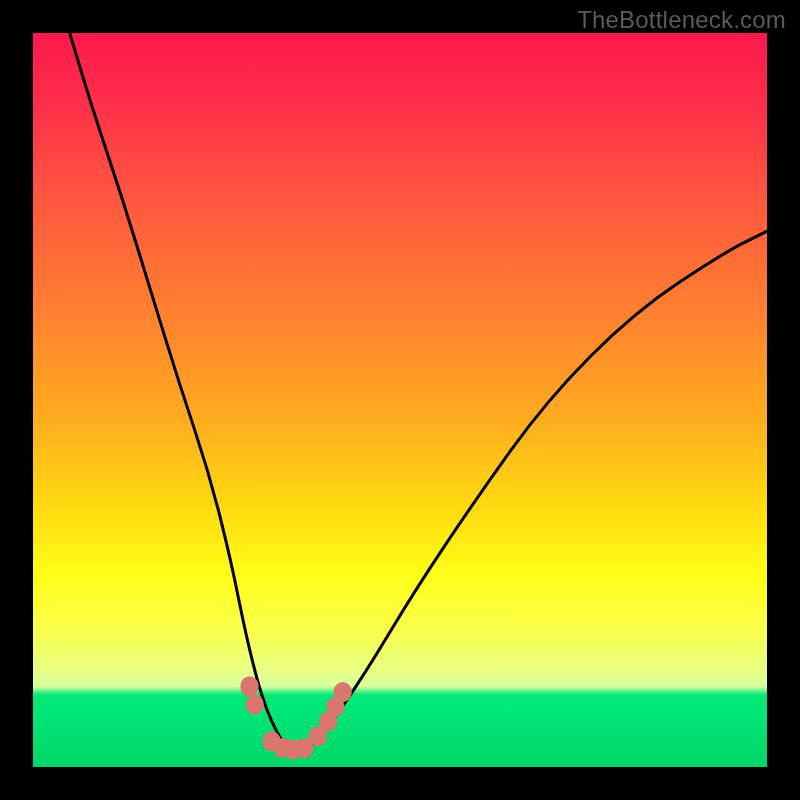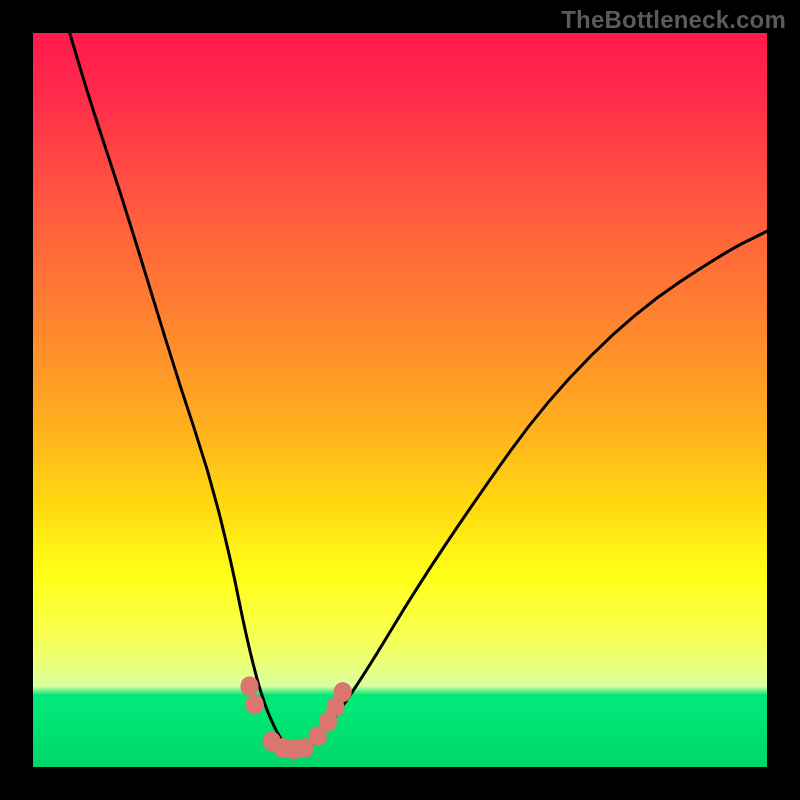--- a/index.html
+++ b/index.html
@@ -40,21 +40,21 @@
       #00e878 92%,
       #00d66a 100%
     );
   }
   .watermark {
     position: absolute;
     top: 6px;
     right: 14px;
     color: #5b5b5b;
     font-size: 24px;
-    font-weight: 700;
+    font-weight: 400;
     letter-spacing: 0.2px;
     user-select: none;
   }
   svg.curve {
     position: absolute;
     left: 0;
     top: 0;
     width: 734px;
     height: 734px;
     overflow: visible;

